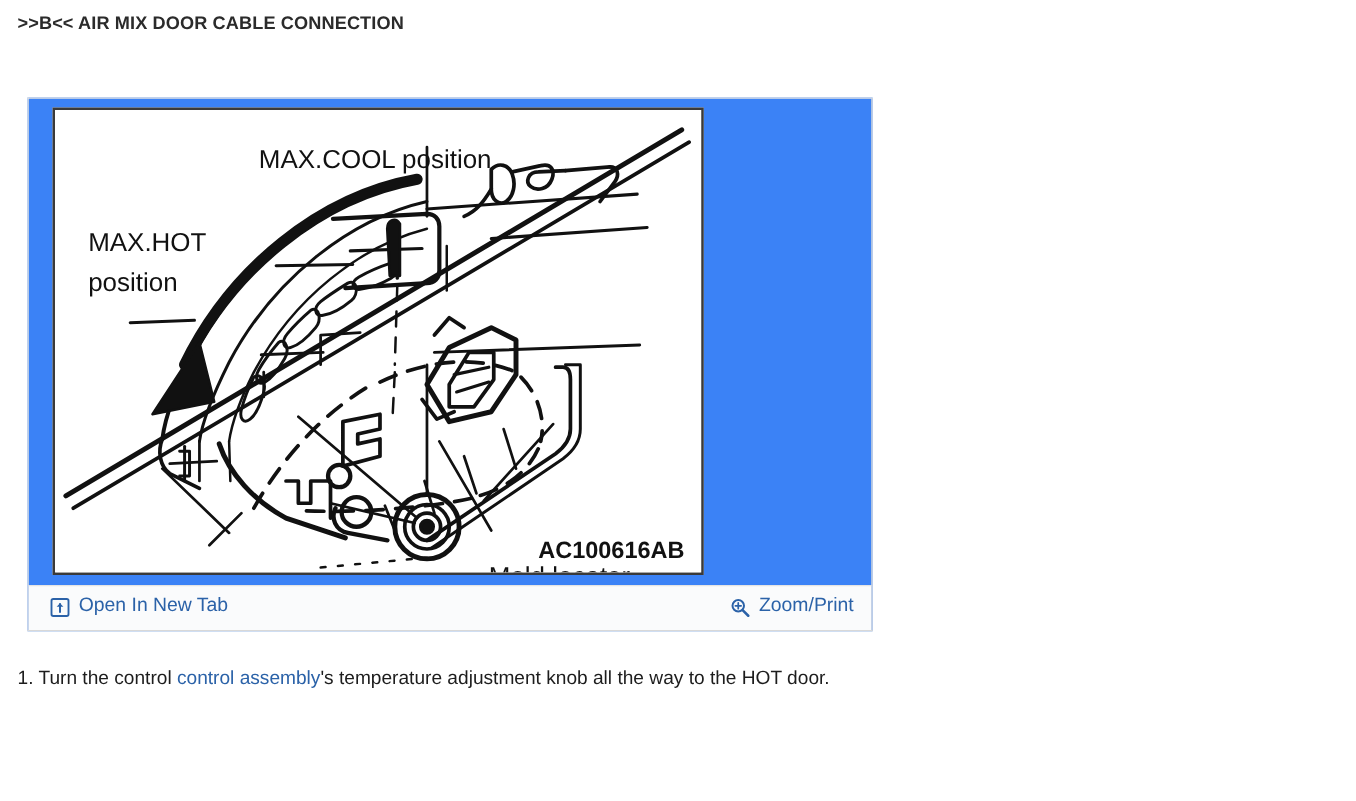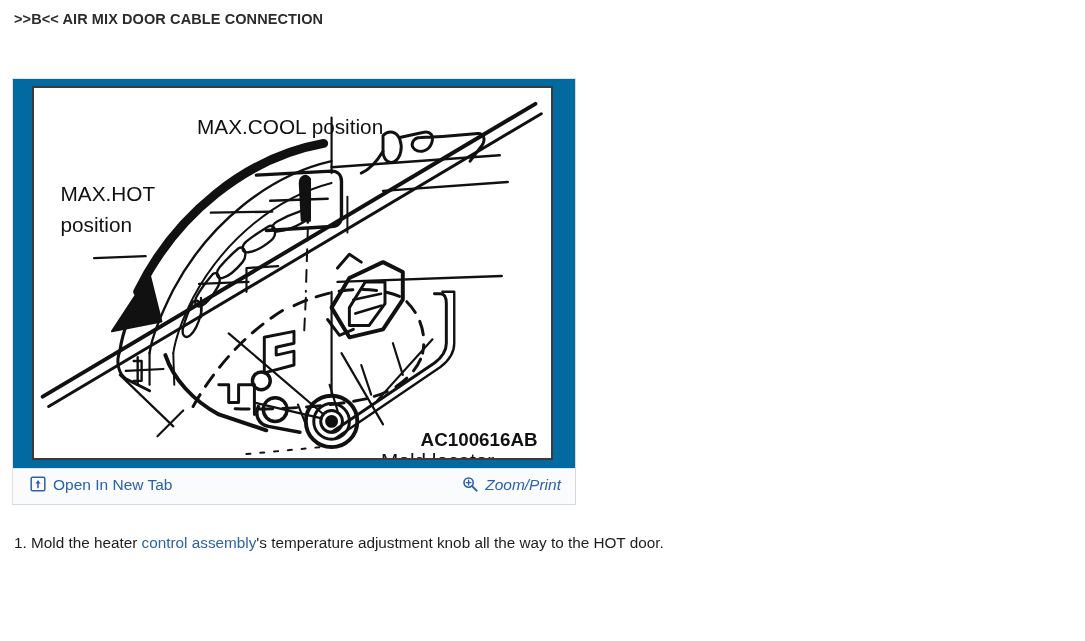--- a/index.html
+++ b/index.html
@@ -25,25 +25,25 @@
     font-weight: bold;
     letter-spacing: 0.1px;
     color: #2b2b2b;
     white-space: nowrap;
     text-align: center;
   }
 
   
   #figure-container {
     position: absolute;
-    left: 12px;
+    left: 22px;
     top: 78px;
-    width: 564px;
+    width: 676px;
     height: 427px;
-    background: #0369a1;
+    background: #3b82f6;
     border: 1px solid #e2e2e2;
     border-right-color: #d8d8d8;
     border-bottom-color: #d8d8d8;
     box-sizing: border-box;
   }
 
   
   #diagram-frame {
     position: absolute;
     left: 19px;
@@ -65,30 +65,30 @@
     bottom: 0;
     height: 36px;
     background: #fafbfc;
     border-top: 1px solid #e4e4e4;
     box-sizing: border-box;
   }
   .action-link {
     position: absolute;
     top: 7px;
     display: flex;
-    align-items: flex-start;
+    align-items: flex-end;
     gap: 7px;
     color: #2b62a8;
     font-size: 15.5px;
     text-decoration: none;
     cursor: pointer;
     white-space: nowrap;
   }
   #open-new-tab-link { left: 17px; }
-  #zoom-print-link  { right: 14px; font-style: italic; }
+  #zoom-print-link  { right: 14px; }
   .action-icon {
     display: inline-flex;
     align-items: center;
     justify-content: center;
     width: 16px;
     height: 16px;
     flex: none;
   }
 
   
@@ -268,18 +268,18 @@
       </span>
       <span>Zoom/Print</span>
     </a>
 
   </div>
 </div>
 
 <ol id="steps-list">
 
   <li>
-    <span class="step-num">1.</span><span> Mold the heater </span><a class="step-link" href="#">control assembly</a><span>'s temperature adjustment knob all the way to the HOT door.</span>
+    <span class="step-num">1.</span><span> Turn the control </span><a class="step-link" href="#">control assembly</a><span>'s temperature adjustment knob all the way to the HOT door.</span>
   </li>
 
 
 
 </ol>
 
 </body></html>

